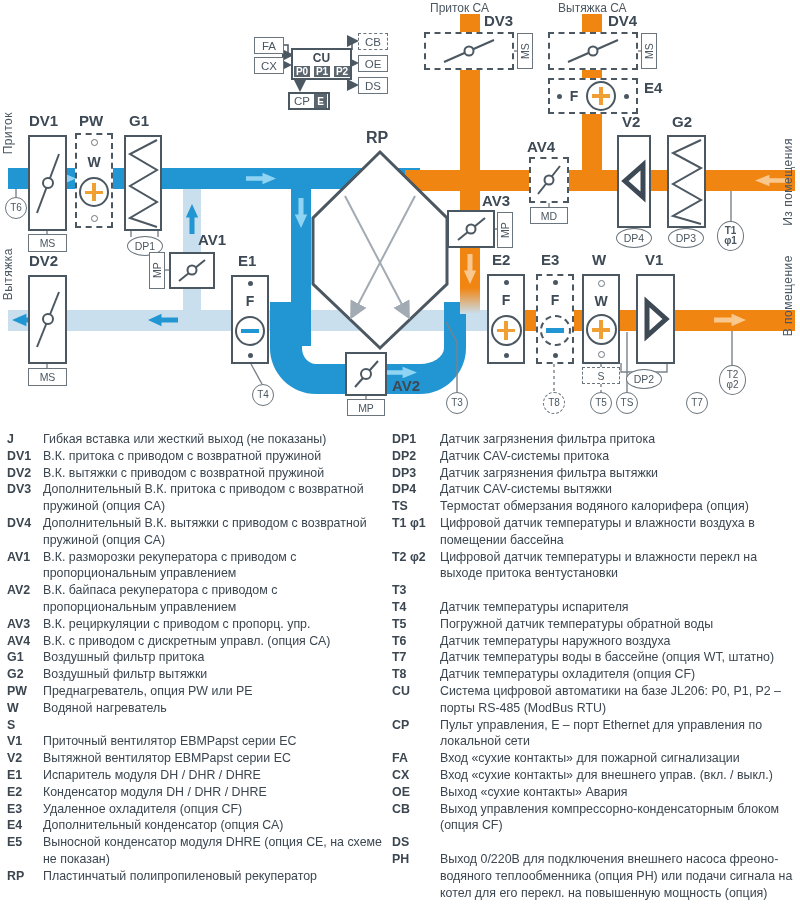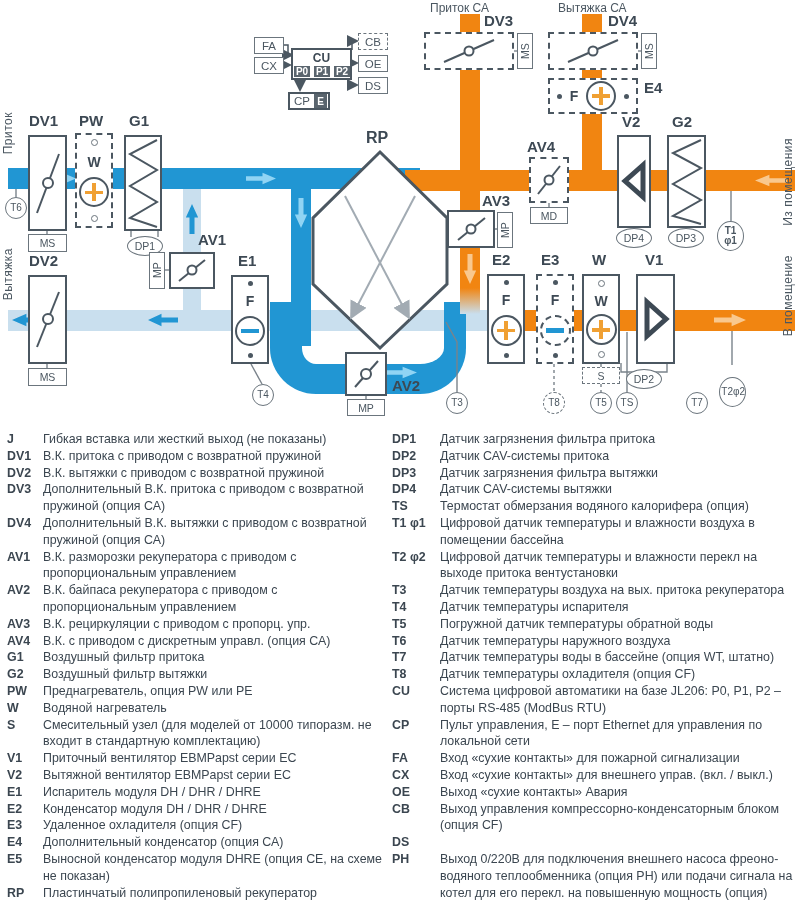--- a/index.html
+++ b/index.html
@@ -340,21 +340,21 @@
   <div class="sensor" style="left:616px;top:392px;width:22px;height:22px;">TS</div>
 
   <div class="lbl" style="left:645px;top:251px;">V1</div>
   <div class="box" style="left:636px;top:274px;width:39px;height:90px;">
     <svg width="35" height="86">
           <polygon points="9,26 28,43 9,60" fill="none" stroke="#3d4954" stroke-width="5" stroke-linejoin="miter"></polygon>
         </svg>
   </div>
   <div class="oval" style="left:626px;top:369px;width:36px;height:20px;">DP2</div>
   <div class="sensor" style="left:686px;top:392px;width:22px;height:22px;">Т7</div>
-  <div class="sensor" style="left:719px;top:377px;width:27px;height:30px;flex-direction:row;justify-content:flex-end;">
+  <div class="sensor" style="left:719px;top:365px;width:27px;height:30px;flex-direction:column;">
     <span>Т2</span>
     <span>φ2</span>
   </div>
 
 </div>
 
 <div id="legend">
   <div id="legend-left" class="lcol">
         <div class="lrow">
           <span class="abbr">J</span>
@@ -403,21 +403,20 @@
         <div class="lrow">
           <span class="abbr">PW</span>
           <span class="txt">Преднагреватель, опция PW или PE</span>
         </div>
         <div class="lrow">
           <span class="abbr">W</span>
           <span class="txt">Водяной нагреватель</span>
         </div>
         <div class="lrow">
           <span class="abbr">S</span>
-          <span class="txt">Смесительный узел (для моделей от 10000 типоразм. не входит в стандартную комплектацию)</span>
         </div>
         <div class="lrow">
           <span class="abbr">V1</span>
           <span class="txt">Приточный вентилятор EBMPapst серии ЕС</span>
         </div>
         <div class="lrow">
           <span class="abbr">V2</span>
           <span class="txt">Вытяжной вентилятор EBMPapst серии ЕС</span>
         </div>
         <div class="lrow">
@@ -469,21 +468,20 @@
         <div class="lrow">
           <span class="abbr">Т1 φ1</span>
           <span class="txt">Цифровой датчик температуры и влажности воздуха в помещении бассейна</span>
         </div>
         <div class="lrow">
           <span class="abbr">Т2 φ2</span>
           <span class="txt">Цифровой датчик температуры и влажности перекл на выходе притока вентустановки</span>
         </div>
         <div class="lrow">
           <span class="abbr">Т3</span>
-          <span class="txt">Датчик температуры воздуха на вых. притока рекуператора</span>
         </div>
         <div class="lrow">
           <span class="abbr">Т4</span>
           <span class="txt">Датчик температуры испарителя</span>
         </div>
         <div class="lrow">
           <span class="abbr">Т5</span>
           <span class="txt">Погружной датчик температуры обратной воды</span>
         </div>
         <div class="lrow">

